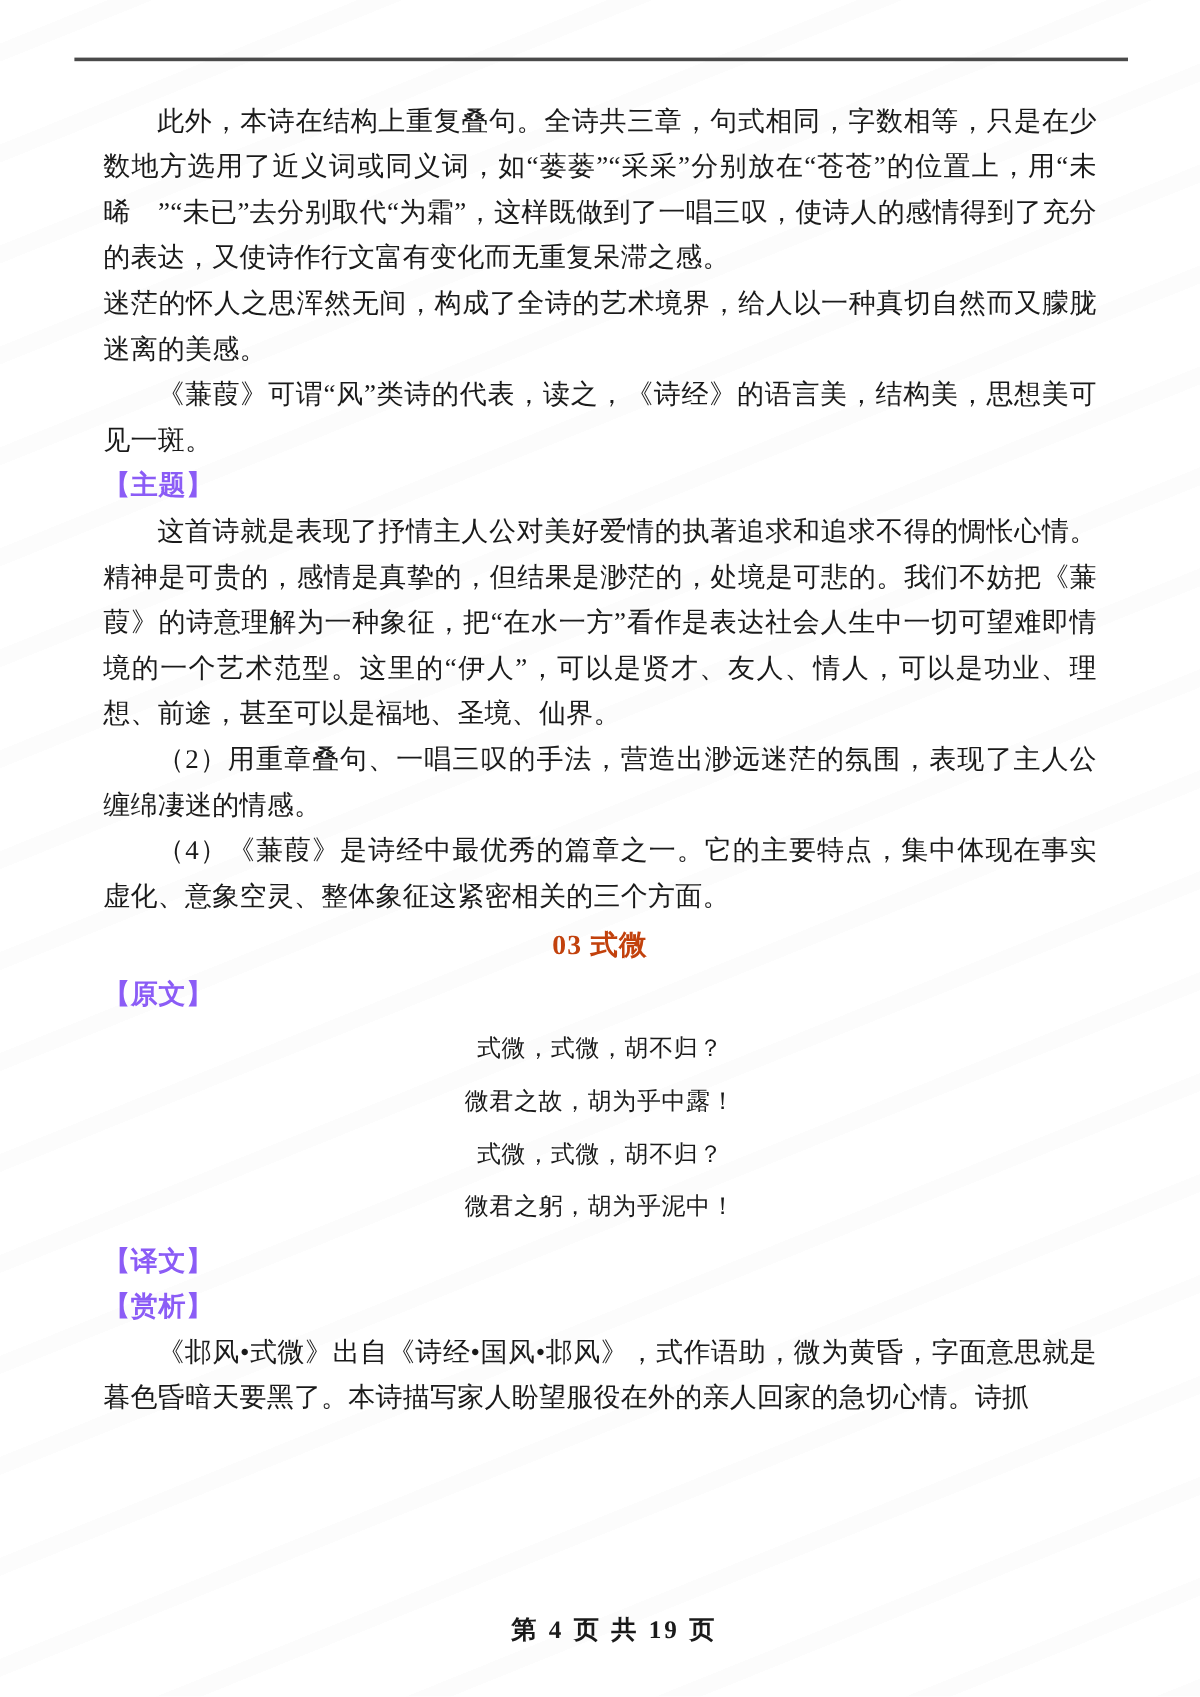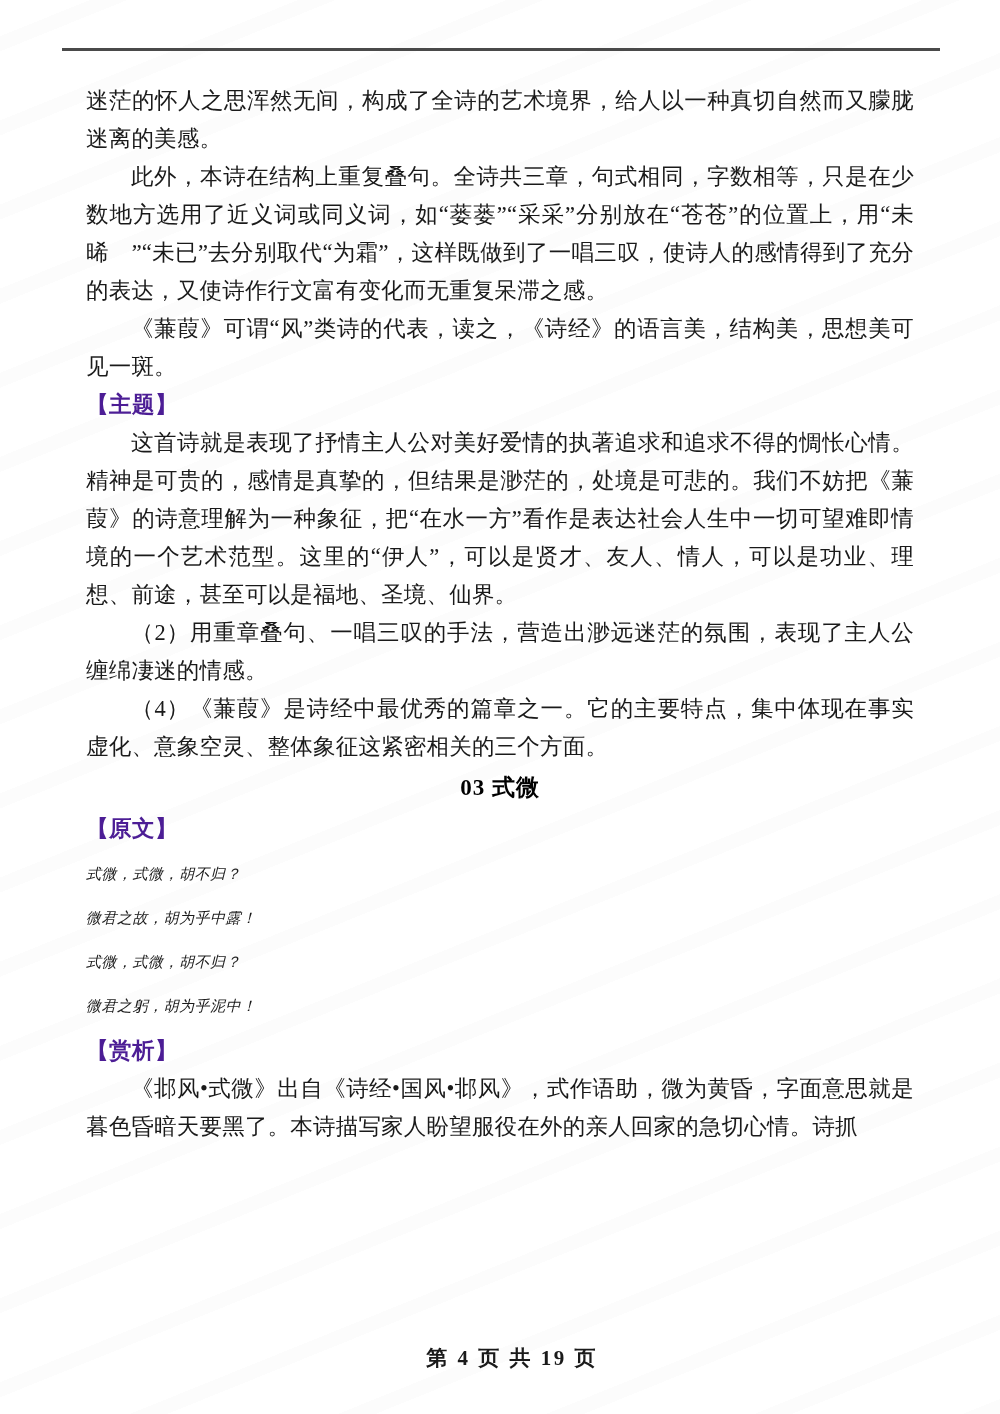--- a/index.html
+++ b/index.html
@@ -62,40 +62,39 @@
     color: #1a1a1a;
   }
   p.indent {
     text-indent: 2em;
   }
   h2.red-head {
     margin: 0;
     font-size: 22.5px;
     line-height: 38px;
     font-weight: bold;
-    color: #4c1d95;
+    color: #8b5cf6;
     letter-spacing: 0.5px;
   }
   h1.section-title {
     margin: 0;
     font-size: 23px;
     line-height: 44px;
     font-weight: bold;
-    color: #000000;
+    color: #c2410c;
     text-align: center;
     letter-spacing: 1px;
   }
   p.verse {
     margin: 0;
-    font-size: 15px;
+    font-size: 20px;
     line-height: 44px;
-    text-align: left;
+    text-align: center;
     letter-spacing: 0.5px;
     color: #1a1a1a;
-    font-style: italic;
   }
   .spacer-sm { height: 4px; }
   .footer {
     position: absolute;
     left: 0;
     top: 1344px;
     width: 1000px;
     text-align: center;
     font-size: 21px;
     font-weight: bold;
@@ -110,23 +109,23 @@
 <div class="page">
 
   <div class="watermark-layer"></div>
 
   <div class="content">
 
     <div class="header-rule"></div>
 
     <div class="body-area">
 
+      <p class="para indent">此外，本诗在结构上重复叠句。全诗共三章，句式相同，字数相等，只是在少数地方选用了近义词或同义词，如“蒌蒌”“采采”分别放在“苍苍”的位置上，用“未晞　”“未已”去分别取代“为霜”，这样既做到了一唱三叹，使诗人的感情得到了充分的表达，又使诗作行文富有变化而无重复呆滞之感。</p>
+
       <p class="para">迷茫的怀人之思浑然无间，构成了全诗的艺术境界，给人以一种真切自然而又朦胧迷离的美感。</p>
-
-      <p class="para indent">此外，本诗在结构上重复叠句。全诗共三章，句式相同，字数相等，只是在少数地方选用了近义词或同义词，如“蒌蒌”“采采”分别放在“苍苍”的位置上，用“未晞　”“未已”去分别取代“为霜”，这样既做到了一唱三叹，使诗人的感情得到了充分的表达，又使诗作行文富有变化而无重复呆滞之感。</p>
 
       <p class="para indent">《蒹葭》可谓“风”类诗的代表，读之，《诗经》的语言美，结构美，思想美可见一斑。</p>
 
       <h2 class="red-head">【主题】</h2>
 
       <p class="para indent">这首诗就是表现了抒情主人公对美好爱情的执著追求和追求不得的惆怅心情。精神是可贵的，感情是真挚的，但结果是渺茫的，处境是可悲的。我们不妨把《蒹葭》的诗意理解为一种象征，把“在水一方”看作是表达社会人生中一切可望难即情境的一个艺术范型。这里的“伊人”，可以是贤才、友人、情人，可以是功业、理想、前途，甚至可以是福地、圣境、仙界。</p>
 
 
 
       <p class="para indent">（2）用重章叠句、一唱三叹的手法，营造出渺远迷茫的氛围，表现了主人公缠绵凄迷的情感。</p>
@@ -139,20 +138,21 @@
 
       <div class="spacer-sm"></div>
 
       <p class="verse">式微，式微，胡不归？</p>
       <p class="verse">微君之故，胡为乎中露！</p>
       <p class="verse">式微，式微，胡不归？</p>
       <p class="verse">微君之躬，胡为乎泥中！</p>
 
       <div class="spacer-sm"></div>
 
+      <h2 class="red-head">【译文】</h2>
 
 
       <h2 class="red-head">【赏析】</h2>
 
       <p class="para indent">《邶风•式微》出自《诗经•国风•邶风》，式作语助，微为黄昏，字面意思就是暮色昏暗天要黑了。本诗描写家人盼望服役在外的亲人回家的急切心情。诗抓</p>
 
     </div>
 
     <div class="footer">
       <span>第 4 页 共 19 页</span>

